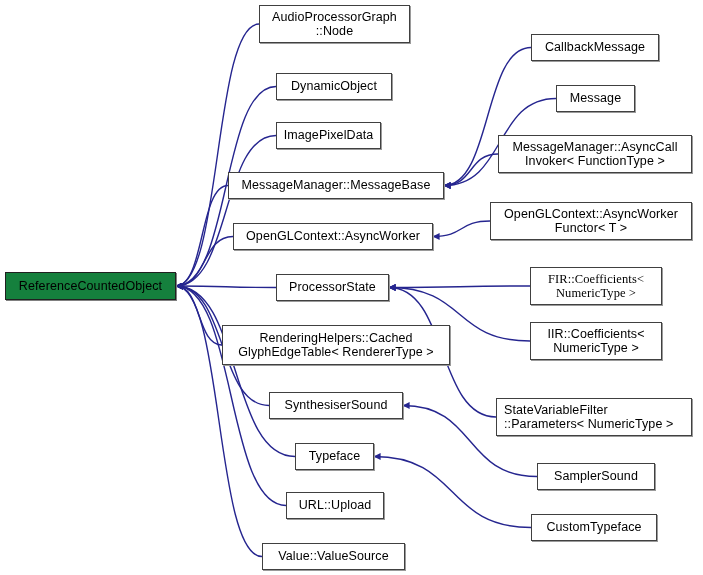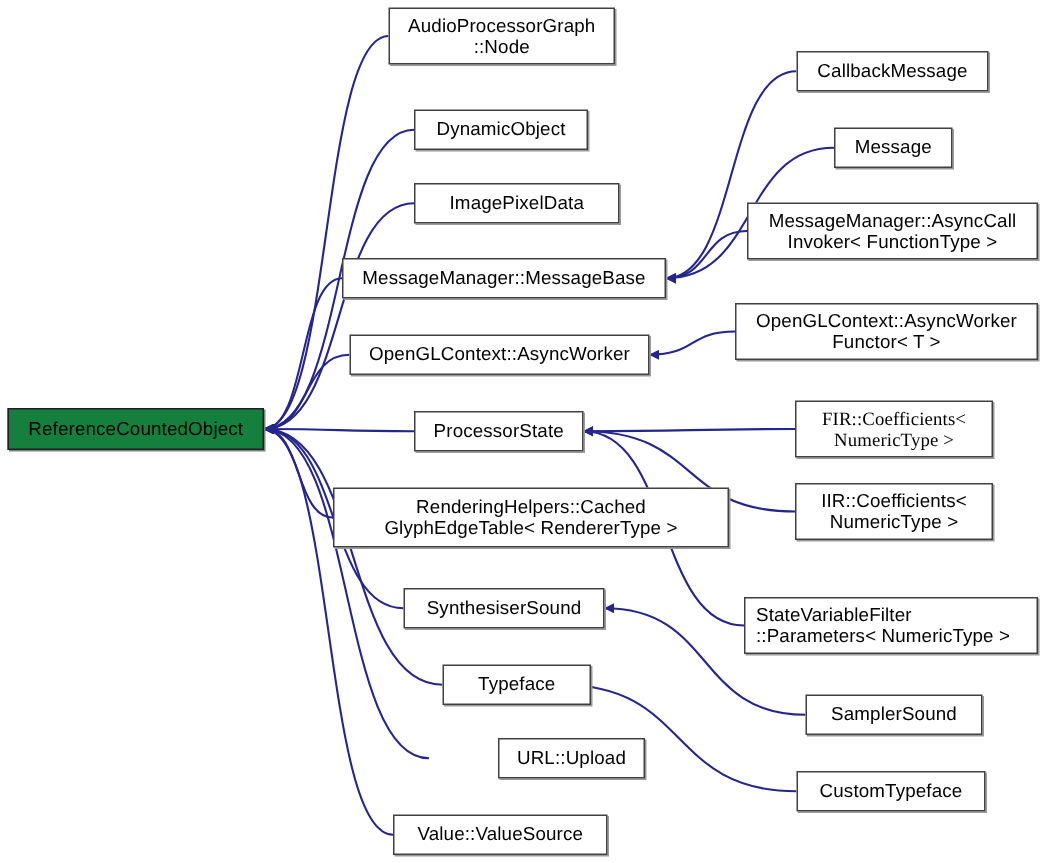--- a/index.html
+++ b/index.html
@@ -64,29 +64,29 @@
       <path d="M 530 341 C 452.45 341, 466.55 287.5, 389 287.5" fill="none" stroke="#25258f" stroke-width="1.4" marker-end="url(#arrow)"></path>
       <path d="M 496 417 C 437.15 417, 447.85 287.5, 389 287.5" fill="none" stroke="#25258f" stroke-width="1.4" marker-end="url(#arrow)"></path>
       <path d="M 537 476.5 C 463.3 476.5, 476.7 405.5, 403 405.5" fill="none" stroke="#25258f" stroke-width="1.4" marker-end="url(#arrow)"></path>
       <path d="M 531 527.5 C 444.65 527.5, 460.35 456.5, 374 456.5" fill="none" stroke="#25258f" stroke-width="1.4" marker-end="url(#arrow)"></path>
     </svg>
   <div id="node-layer">
       <div class="node root" style="left: 5px; top: 272px; width: 171px; height: 28px;">ReferenceCountedObject</div>
       <div class="node shadow" style="left: 259px; top: 5px; width: 151px; height: 38px;">AudioProcessorGraph
 ::Node</div>
       <div class="node shadow" style="left: 276px; top: 73px; width: 116px; height: 27px;">DynamicObject</div>
-      <div class="node shadow" style="left: 276px; top: 122px; width: 137px; height: 27px;">ImagePixelData</div>
+      <div class="node shadow" style="left: 276px; top: 122px; width: 105px; height: 27px;">ImagePixelData</div>
       <div class="node shadow" style="left: 228px; top: 172px; width: 216px; height: 27px;">MessageManager::MessageBase</div>
       <div class="node shadow" style="left: 233px; top: 223px; width: 200px; height: 27px;">OpenGLContext::AsyncWorker</div>
       <div class="node shadow" style="left: 276px; top: 274px; width: 113px; height: 27px;">ProcessorState</div>
-      <div class="node shadow" style="left: 222px; top: 325px; width: 264px; height: 40px;">RenderingHelpers::Cached
+      <div class="node shadow" style="left: 222px; top: 325px; width: 228px; height: 40px;">RenderingHelpers::Cached
 GlyphEdgeTable&lt; RendererType &gt;</div>
       <div class="node shadow" style="left: 269px; top: 392px; width: 134px; height: 27px;">SynthesiserSound</div>
-      <div class="node shadow" style="left: 295px; top: 443px; width: 99px; height: 27px;">Typeface</div>
-      <div class="node shadow" style="left: 286px; top: 492px; width: 98px; height: 27px; margin-left: 46px;">URL::Upload</div>
+      <div class="node shadow" style="left: 295px; top: 443px; width: 79px; height: 27px;">Typeface</div>
+      <div class="node shadow" style="left: 286px; top: 492px; width: 98px; height: 27px;">URL::Upload</div>
       <div class="node shadow" style="left: 262px; top: 543px; width: 143px; height: 27px;">Value::ValueSource</div>
       <div class="node shadow" style="left: 531px; top: 34px; width: 128px; height: 27px;">CallbackMessage</div>
       <div class="node shadow" style="left: 556px; top: 85px; width: 79px; height: 27px;">Message</div>
       <div class="node shadow" style="left: 498px; top: 135px; width: 194px; height: 38px;">MessageManager::AsyncCall
 Invoker&lt; FunctionType &gt;</div>
       <div class="node shadow" style="left: 490px; top: 202px; width: 202px; height: 38px;">OpenGLContext::AsyncWorker
 Functor&lt; T &gt;</div>
       <div class="node shadow" style="left: 530px; top: 267px; width: 132px; height: 38px; font-family: Liberation Serif, serif;">FIR::Coefficients&lt;
 NumericType &gt;</div>
       <div class="node shadow" style="left: 530px; top: 322px; width: 132px; height: 38px;">IIR::Coefficients&lt;

